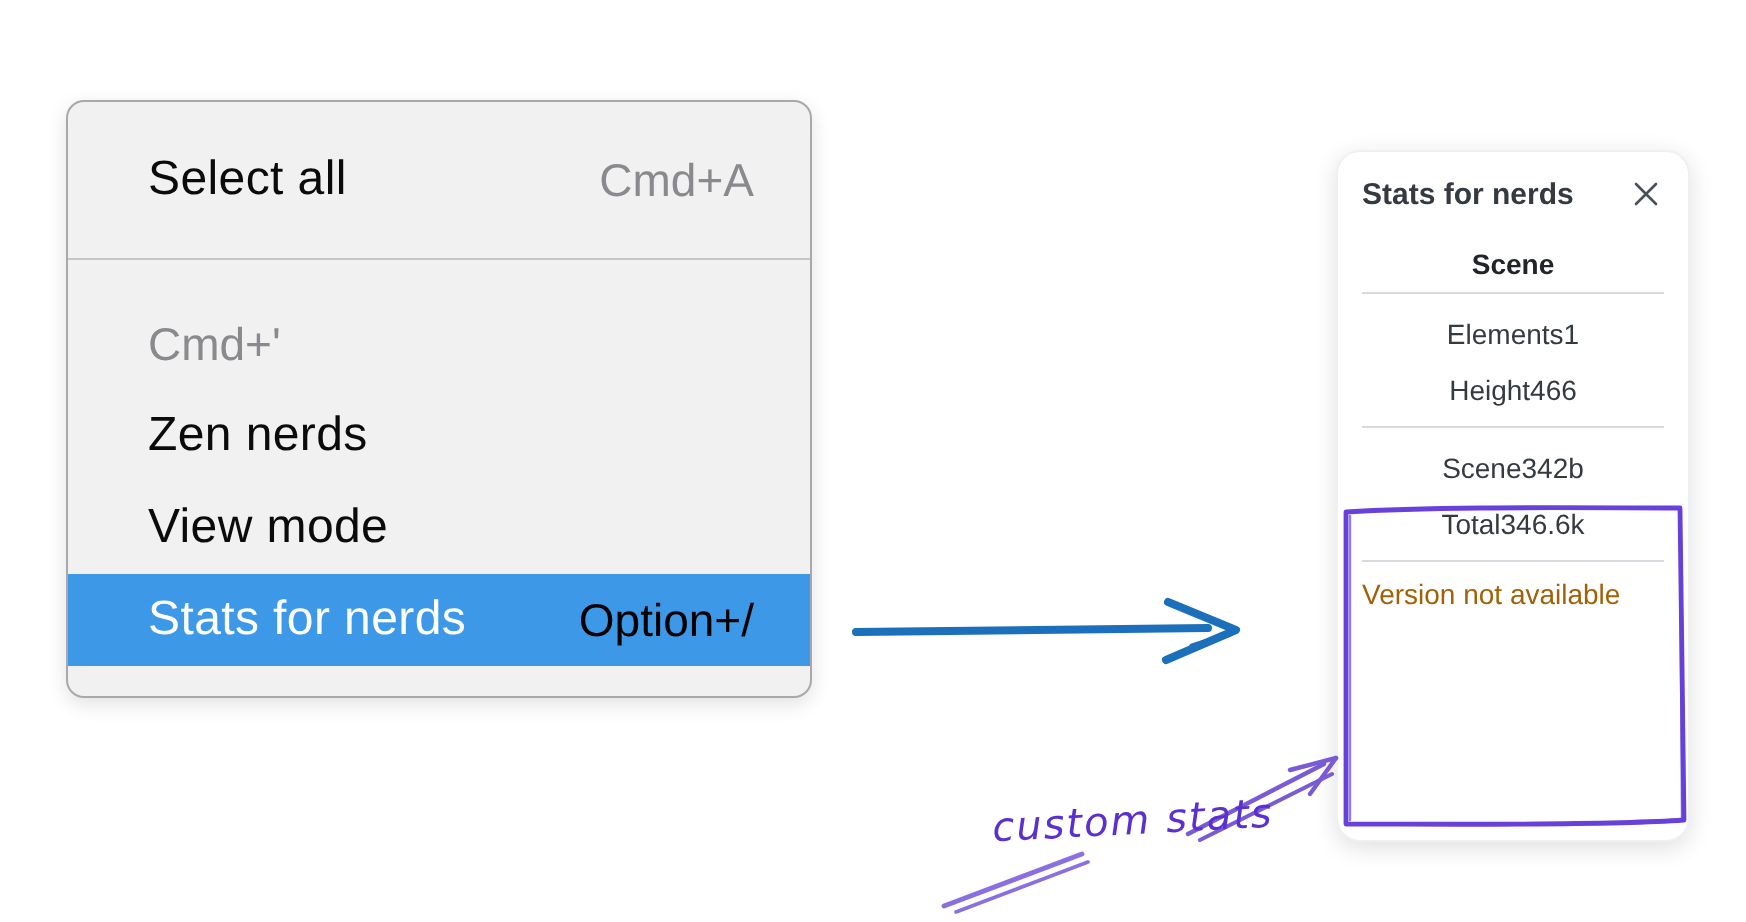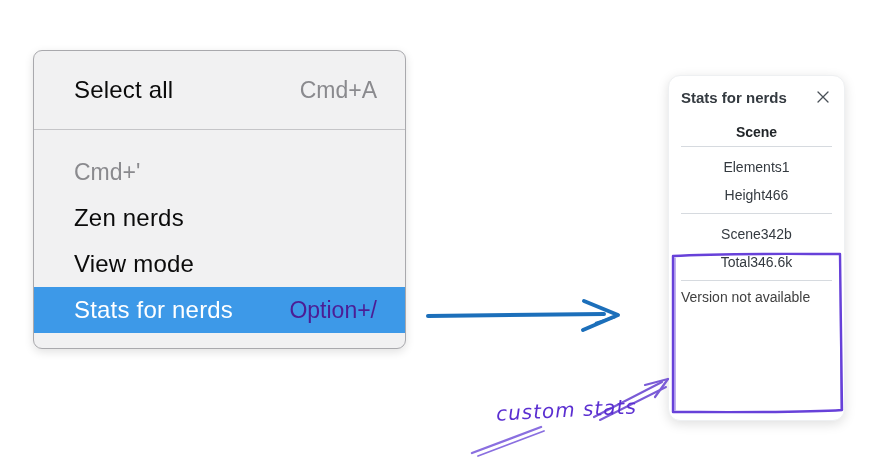--- a/index.html
+++ b/index.html
@@ -37,21 +37,21 @@
     font-size: 24px;
     color: #0b0b0b;
     letter-spacing: 0.2px;
   }
   .menu-item .shortcut {
     font-size: 23px;
     color: #8a8a8e;
   }
   .menu-item.highlighted { background: #3d99e8; }
   .menu-item.highlighted .label { color: #ffffff; }
-  .menu-item.highlighted .shortcut { color: #4c1d95; }
+  .menu-item.highlighted .shortcut { color: #000000; }
   .menu-divider {
     height: 0;
     border-top: 1px solid #c5c5c8;
   }
 
   
   .stats-panel {
     position: absolute;
     left: 668px; top: 75px;
     width: 177px; height: 346px;
@@ -100,21 +100,21 @@
     display: flex;
     align-items: center;
     justify-content: center;
     font-size: 14px;
     color: #343a40;
   }
   .stat-row .stat-value { text-align: right; }
   .version-note {
     margin-top: 6px;
     font-size: 14px;
-    color: #404040;
+    color: #a16207;
     line-height: 20px;
     white-space: nowrap;
   }
 
   
   .annotation-layer {
     position: absolute;
     left: 0; top: 0;
     width: 873px; height: 461px;
     pointer-events: none;

